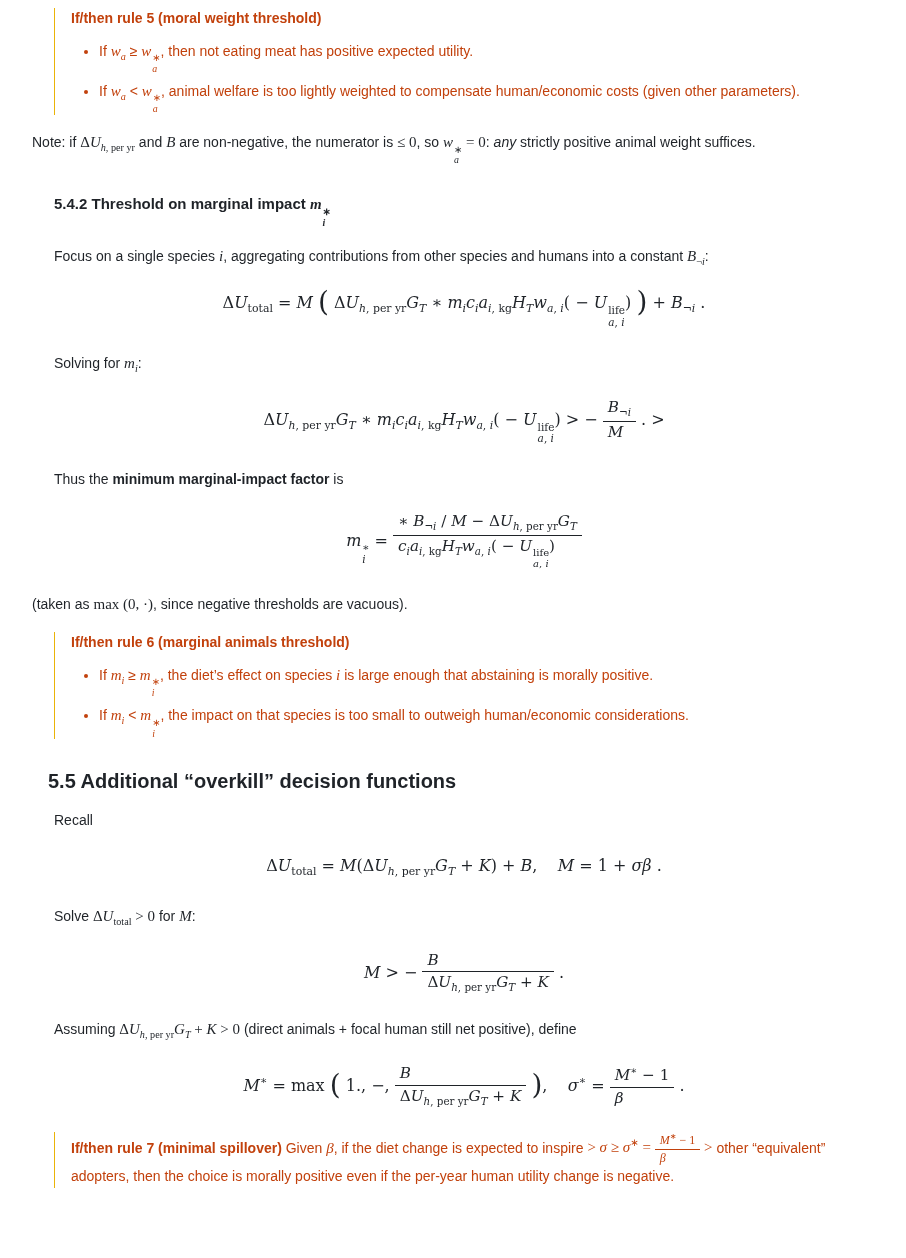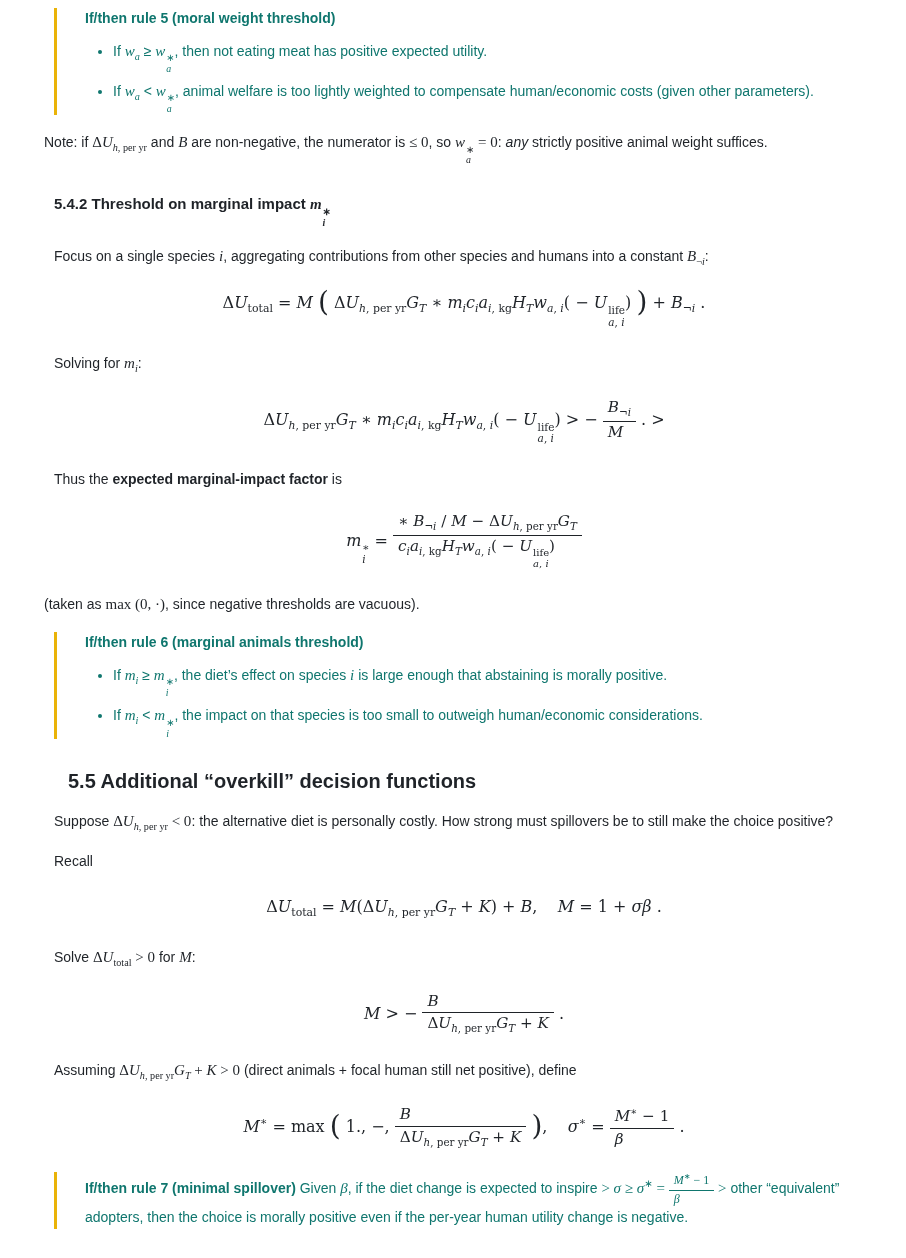--- a/index.html
+++ b/index.html
@@ -3,35 +3,35 @@
 <meta charset="utf-8">
 <style>
   html, body { margin:0; padding:0; background:#ffffff; }
   .page {
     width:906px; min-height:1258px; box-sizing:border-box;
     padding:8px 32px 16px 32px;
     font-family:"Liberation Sans","DejaVu Sans",sans-serif;
     font-size:14px; line-height:1.55; color:#1f2328;
   }
   .ind { margin-left:22px; }
-  p { margin:0 0 16px 12px; }
+  p { margin:0 0 16px 0; }
   p.ind { margin-left:22px; }
 
   .quote {
     margin:0 0 16px 22px;
-    border-left:3px solid #eab308;
-    padding:0 28px;
-    color:#0f766e;
+    border-left:1px solid #eab308;
+    padding:0 16px;
+    color:#c2410c;
   }
   .quote .q-title { font-weight:700; margin:0 0 10px 0; }
   .quote ul { margin:0; padding-left:2em; }
   .quote li { margin:5px 0; }
   .quote p { margin:6px 0; }
 
-  h3.sec { font-size:20px; font-weight:600; margin:30px 0 16px 36px; line-height:1.25; }
+  h3.sec { font-size:20px; font-weight:600; margin:30px 0 16px 16px; line-height:1.25; }
   h4.sub { font-size:15px; font-weight:600; margin:28px 0 16px 22px; line-height:1.3; }
 
   .eq {
     text-align:center; margin:22px 0 24px 22px;
     font-family:"DejaVu Serif","Liberation Serif",serif;
     font-size:16px; color:#1f2328;
   }
   .m { font-family:Liberation Serif, serif; font-size:15px; }
   .quote .m, .eq .m { color:inherit; }
   i { font-style:italic; }
@@ -89,21 +89,21 @@
         <span class="sb"><i>a</i>, <i>i</i></span>
       </span>) <span class="bp">)</span> + <i>B</i><sub>¬<i>i</i></sub> .</div>
 
   <p class="ind">Solving for <span class="m"><i>m</i><sub><i>i</i></sub></span>:</p>
 
   <div class="eq">Δ<i>U</i><sub><i>h</i>, per yr</sub><i>G</i><sub><i>T</i></sub> ∗ <i>m</i><sub><i>i</i></sub><i>c</i><sub><i>i</i></sub><i>a</i><sub><i>i</i>, kg</sub><i>H</i><sub><i>T</i></sub><i>w</i><sub><i>a</i>, <i>i</i></sub>( − <i>U</i><span class="ss">
         <span class="st">life</span>
         <span class="sb"><i>a</i>, <i>i</i></span>
       </span>) &gt; − <span class="frac"><span class="num"><i>B</i><sub>¬<i>i</i></sub></span><span class="den"><i>M</i></span></span> . &gt;</div>
 
-  <p class="ind">Thus the <strong>expected marginal-impact factor</strong> is</p>
+  <p class="ind">Thus the <strong>minimum marginal-impact factor</strong> is</p>
 
   <div class="eq"><i>m</i><span class="ss">
         <span class="st">∗</span>
         <span class="sb"><i>i</i></span>
       </span> = <span class="frac"><span class="num">∗ <i>B</i><sub>¬<i>i</i></sub> / <i>M</i> − Δ<i>U</i><sub><i>h</i>, per yr</sub><i>G</i><sub><i>T</i></sub></span><span class="den"><i>c</i><sub><i>i</i></sub><i>a</i><sub><i>i</i>, kg</sub><i>H</i><sub><i>T</i></sub><i>w</i><sub><i>a</i>, <i>i</i></sub>( − <i>U</i><span class="ss">
             <span class="st">life</span>
             <span class="sb"><i>a</i>, <i>i</i></span>
           </span>)</span></span></div>
 
   <p>(taken as <span class="m"> max (0, ·)</span>, since negative thresholds are vacuous).</p>
@@ -118,21 +118,20 @@
       <li>If <span class="m"><i>m</i><sub><i>i</i></sub></span> &lt; <span class="m"><i>m</i><span class="ss">
               <span class="st">∗</span>
               <span class="sb"><i>i</i></span>
             </span></span>, the impact on that species is too small to outweigh human/economic considerations.</li>
     </ul>
   </blockquote>
 
   <h3 class="sec">5.5 Additional “overkill” decision functions</h3>
 
 
-  <p class="ind">Suppose <span class="m">Δ<i>U</i><sub><i>h</i>, per yr</sub> &lt; 0</span>: the alternative diet is personally costly. How strong must spillovers be to still make the choice positive?</p>
 
   <p class="ind">Recall</p>
 
   <div class="eq">Δ<i>U</i><sub>total</sub> = <i>M</i>(Δ<i>U</i><sub><i>h</i>, per yr</sub><i>G</i><sub><i>T</i></sub> + <i>K</i>) + <i>B</i>,&nbsp;&nbsp;&nbsp;&nbsp;<i>M</i> = 1 + <i>σβ</i> .</div>
 
   <p class="ind">Solve <span class="m">Δ<i>U</i><sub>total</sub> &gt; 0</span> for <span class="m"><i>M</i></span>:</p>
 
   <div class="eq"><i>M</i> &gt; − <span class="frac"><span class="num"><i>B</i></span><span class="den">Δ<i>U</i><sub><i>h</i>, per yr</sub><i>G</i><sub><i>T</i></sub> + <i>K</i></span></span> .</div>
 
   <p class="ind">Assuming <span class="m">Δ<i>U</i><sub><i>h</i>, per yr</sub><i>G</i><sub><i>T</i></sub> + <i>K</i> &gt; 0</span> (direct animals + focal human still net positive), define</p>

